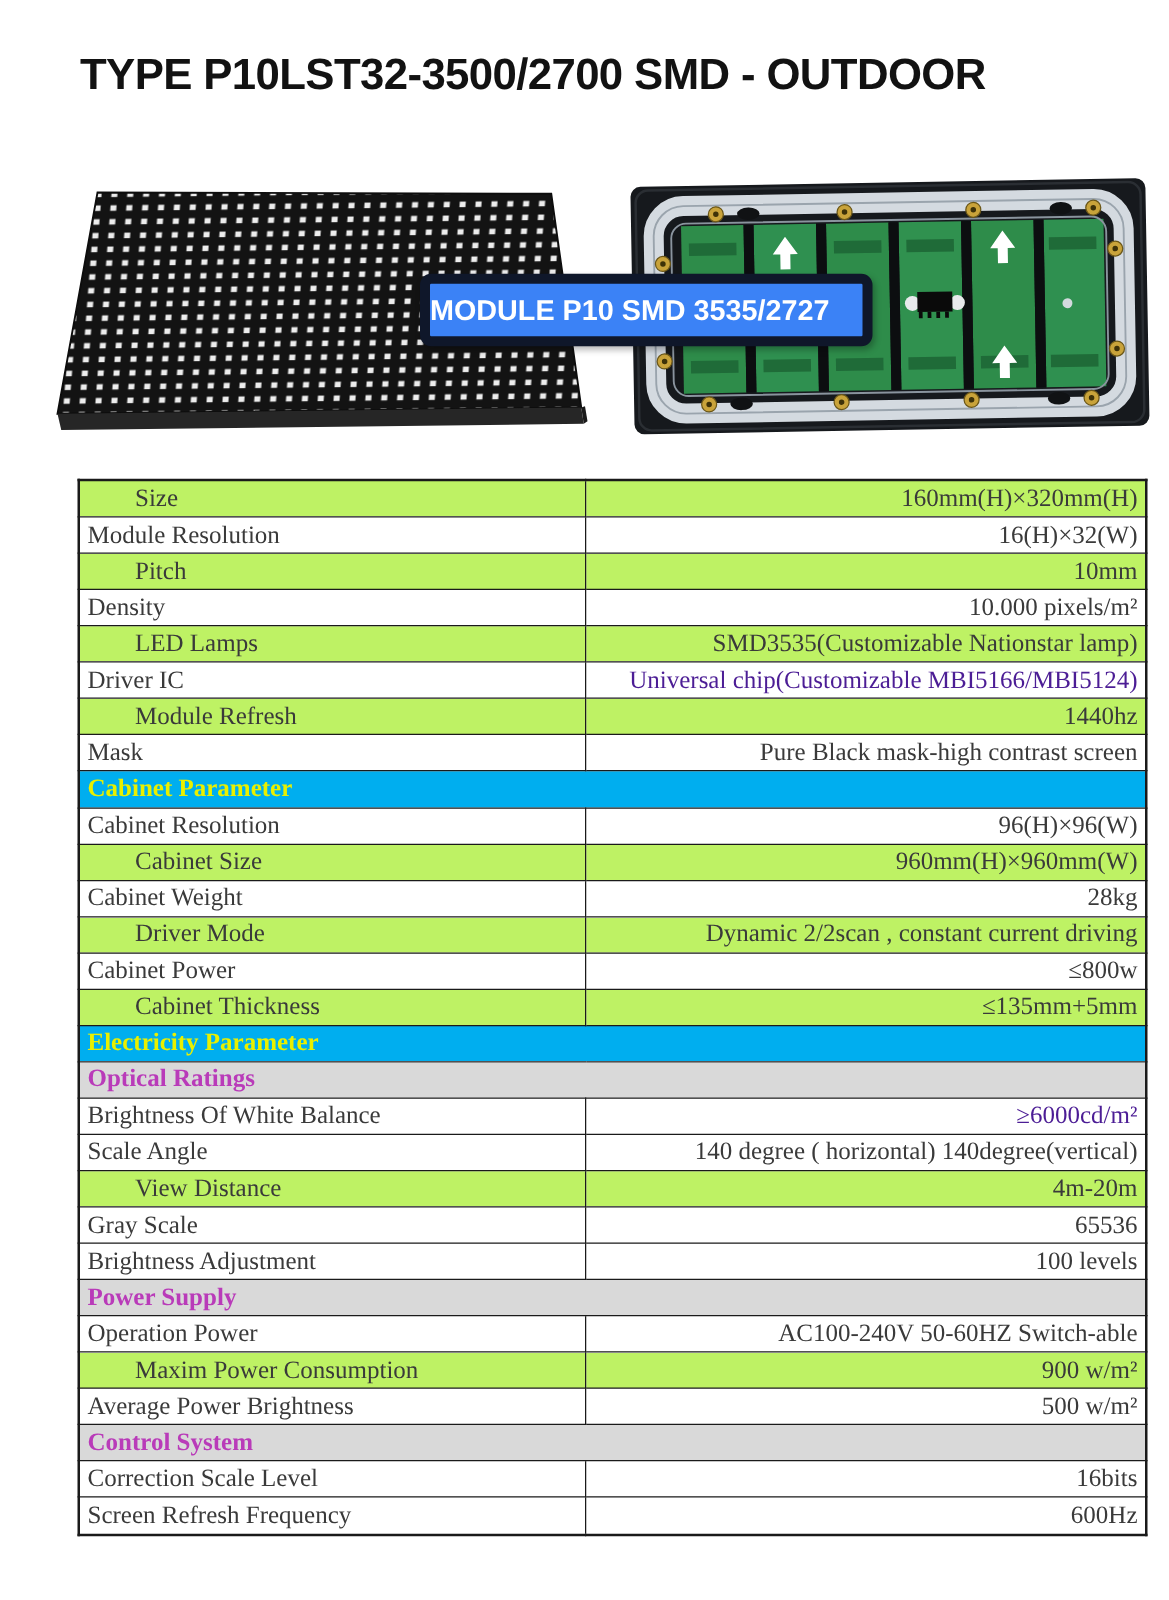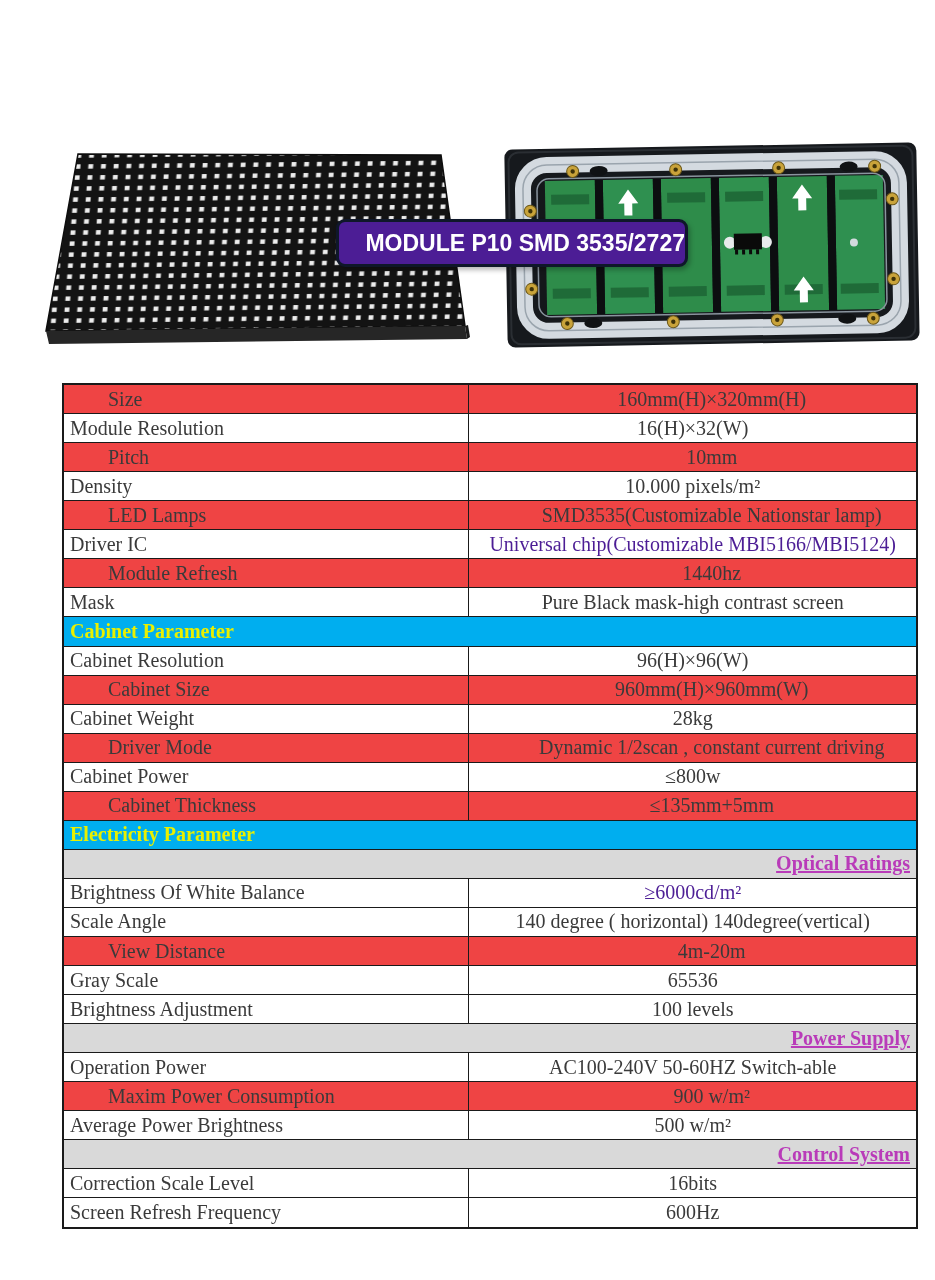--- a/index.html
+++ b/index.html
@@ -10,44 +10,45 @@
   #title{position:absolute;left:64px;top:40px;width:840px;
          font-family:"Liberation Sans","DejaVu Sans",sans-serif;
          font-weight:700;font-size:35px;letter-spacing:-0.5px;color:#121212;}
 
   
   #front-img{position:absolute;left:36px;top:140px;}
   #back-img{position:absolute;left:502px;top:140px;}
 
   
   #banner{position:absolute;left:336px;top:219px;width:346px;height:42px;z-index:6;
-          background:#4c1d95;border:3px solid #0f172a;border-radius:9px;
+          background:#3b82f6;border:8px solid #0f172a;border-radius:9px;
           box-shadow:2px 3px 5px rgba(0,0,0,0.28);
-          display:flex;align-items:center;justify-content:flex-end;}
+          display:flex;align-items:center;justify-content:flex-start;}
   #banner span{font-family:"Liberation Sans","DejaVu Sans",sans-serif;
                font-size:23px;font-weight:600;color:#ffffff;white-space:nowrap;}
 
   
   #spec{position:absolute;left:62px;top:383px;width:856px;height:846px;
         border-collapse:collapse;table-layout:fixed;}
   #spec td{border:1px solid #1a1a1a;font-size:20px;color:#3a3a3a;
            padding:0 6px;overflow:hidden;white-space:nowrap;}
   #spec .lbl{width:41.5%;text-align:left;background:#ffffff;}
-  #spec .val{text-align:center;background:#ffffff;margin-left:23px;}
-  #spec tr.g .lbl,#spec tr.g .val{background:#ef4444;padding-left:44px;}
+  #spec .val{text-align:right;background:#ffffff;margin-left:23px;}
+  #spec tr.g .lbl,#spec tr.g .val{background:#bef264;padding-left:44px;}
   #spec td.sec{background:#00aeef;color:#e9f000;font-weight:700;text-align:left;}
-  #spec td.sub{background:#d9d9d9;color:#b93bb9;font-weight:700;text-align:right;text-decoration:underline;}
+  #spec td.sub{background:#d9d9d9;color:#b93bb9;font-weight:700;text-align:left;}
   #spec td.red,#spec td.red span{color:#4c1d95;}
   table{border:2px solid #1a1a1a;}
 </style>
 </head>
 <body>
 
 <div id="page">
 
+  <div id="title">TYPE P10LST32-3500/2700 SMD - OUTDOOR</div>
 
   <svg id="front-img" width="450" height="215" viewBox="0 0 450 215">
     <defs>
       <pattern id="leds" width="12.7" height="11" patternUnits="userSpaceOnUse" patternTransform="rotate(-0.6) skewX(-5)">
         <rect width="12.7" height="11" fill="#131313"></rect>
         <rect x="3.6" y="2.8" width="4.8" height="4.4" fill="#ededed"></rect>
       </pattern>
     </defs>
     <g>
       <polygon points="42,14 405,15 429,186 10,191" fill="url(#leds)" stroke="#0d0d0d" stroke-width="1.5"></polygon>
@@ -210,21 +211,21 @@
       <tr class="g">
           <td class="lbl">Cabinet Size</td>
           <td class="val">960mm(H)×960mm(W)</td>
         </tr>
       <tr>
           <td class="lbl">Cabinet Weight</td>
           <td class="val">28kg</td>
         </tr>
       <tr class="g">
           <td class="lbl">Driver Mode</td>
-          <td class="val">Dynamic 1/2scan , constant current driving</td>
+          <td class="val">Dynamic 2/2scan , constant current driving</td>
         </tr>
       <tr>
           <td class="lbl">Cabinet Power</td>
           <td class="val">≤800w</td>
         </tr>
       <tr class="g">
           <td class="lbl">Cabinet Thickness</td>
           <td class="val">≤135mm+5mm</td>
         </tr>
       <tr>

